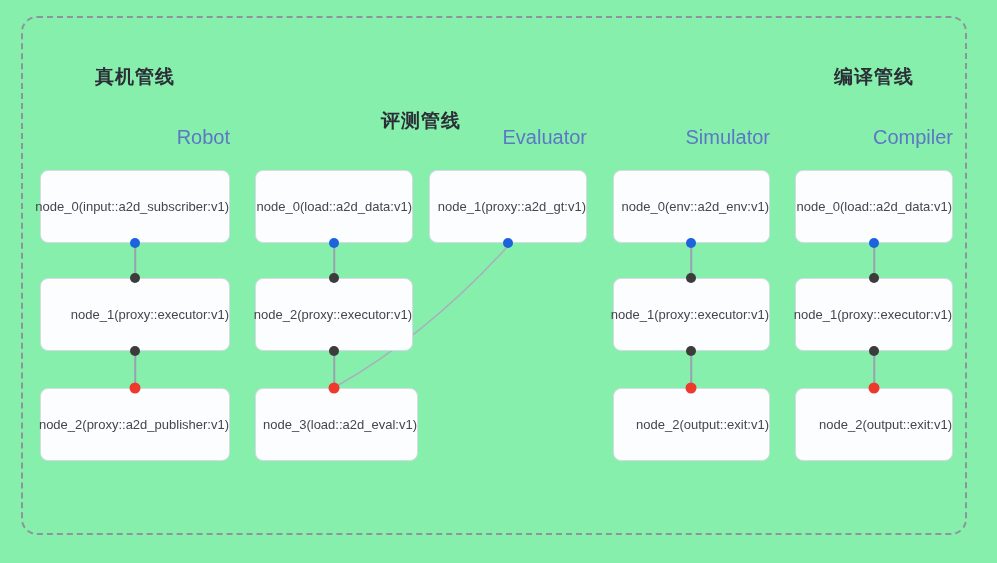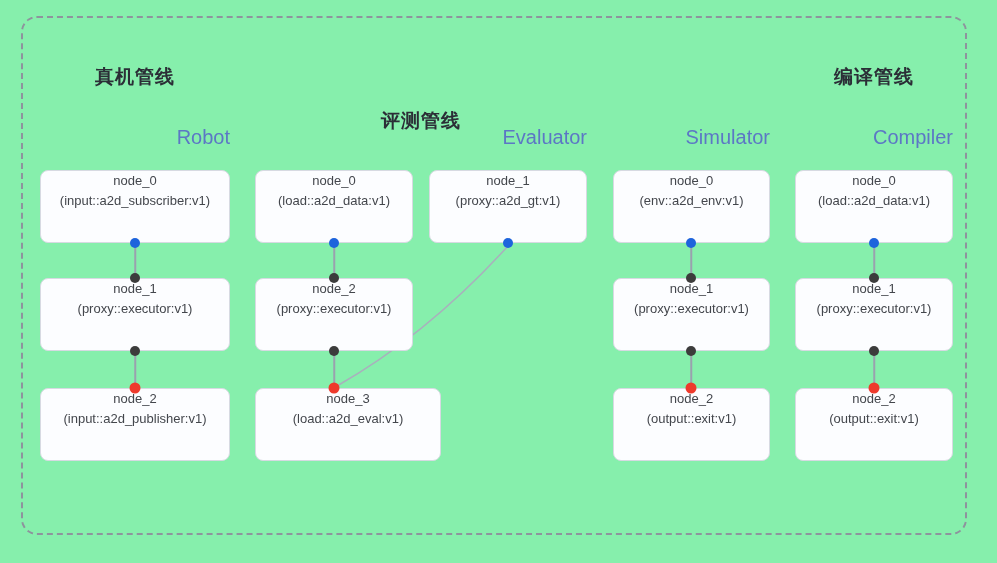--- a/index.html
+++ b/index.html
@@ -5,22 +5,22 @@
   html,body{margin:0;padding:0;}
   body{font-family:"Liberation Sans","DejaVu Sans",sans-serif;}
   #stage{position:relative;width:997px;height:563px;background:#86efac;overflow:hidden;}
   .dashed-frame{position:absolute;left:21px;top:16px;width:946px;height:519px;
     border:2.5px dashed #8e939d;border-radius:16px;box-sizing:border-box;}
   .zh-title{position:absolute;top:63px;height:28px;line-height:28px;text-align:center;
     font-size:19px;font-weight:700;color:#2b2e36;letter-spacing:1px;}
   .en-title{position:absolute;top:123px;height:28px;line-height:28px;text-align:right;
     font-size:20px;color:#5c77c5;}
   .node-box{position:absolute;height:73px;background:#fcfdff;border:1px solid #d7dae2;
-    border-radius:8px;box-sizing:border-box;display:flex;flex-direction:column;
-    align-items:center;justify-content:flex-start;z-index:2;}
+    border-radius:8px;box-sizing:border-box;display:flex;flex-direction:row;
+    align-items:center;justify-content:flex-end;z-index:2;}
   .node-line1,.node-line2{font-size:13px;line-height:20px;color:#43464c;white-space:nowrap;}
   .vline{position:absolute;width:1.5px;background:#9aa1ae;transform:translateX(-50%);z-index:1;}
   .dot{position:absolute;width:10px;height:10px;border-radius:50%;
     transform:translate(-50%,-50%);z-index:4;}
   .dot-blue{background:#1d64dc;}
   .dot-dark{background:#3c3c3c;}
   .dot-red{background:#ee3a2c;width:11px;height:11px;}
   .curve-svg{position:absolute;left:0;top:0;z-index:1;}
 </style>
 </head>
@@ -54,36 +54,36 @@
   <div class="node-box" style="left:40px;top:170px;width:190px;">
     <div class="node-line1">node_0</div>
     <div class="node-line2">(input::a2d_subscriber:v1)</div>
   </div>
   <div class="node-box" style="left:40px;top:278px;width:190px;">
     <div class="node-line1">node_1</div>
     <div class="node-line2">(proxy::executor:v1)</div>
   </div>
   <div class="node-box" style="left:40px;top:388px;width:190px;">
     <div class="node-line1">node_2</div>
-    <div class="node-line2">(input::a2d_publisher:v1)</div>
+    <div class="node-line2">(proxy::a2d_publisher:v1)</div>
   </div>
 
   <div class="node-box" style="left:255px;top:170px;width:158px;">
     <div class="node-line1">node_0</div>
     <div class="node-line2">(load::a2d_data:v1)</div>
   </div>
   <div class="node-box" style="left:429px;top:170px;width:158px;">
     <div class="node-line1">node_1</div>
     <div class="node-line2">(proxy::a2d_gt:v1)</div>
   </div>
   <div class="node-box" style="left:255px;top:278px;width:158px;">
     <div class="node-line1">node_2</div>
     <div class="node-line2">(proxy::executor:v1)</div>
   </div>
-  <div class="node-box" style="left:255px;top:388px;width:186px;">
+  <div class="node-box" style="left:255px;top:388px;width:163px;">
     <div class="node-line1">node_3</div>
     <div class="node-line2">(load::a2d_eval:v1)</div>
   </div>
 
   <div class="node-box" style="left:613px;top:170px;width:157px;">
     <div class="node-line1">node_0</div>
     <div class="node-line2">(env::a2d_env:v1)</div>
   </div>
   <div class="node-box" style="left:613px;top:278px;width:157px;">
     <div class="node-line1">node_1</div>

